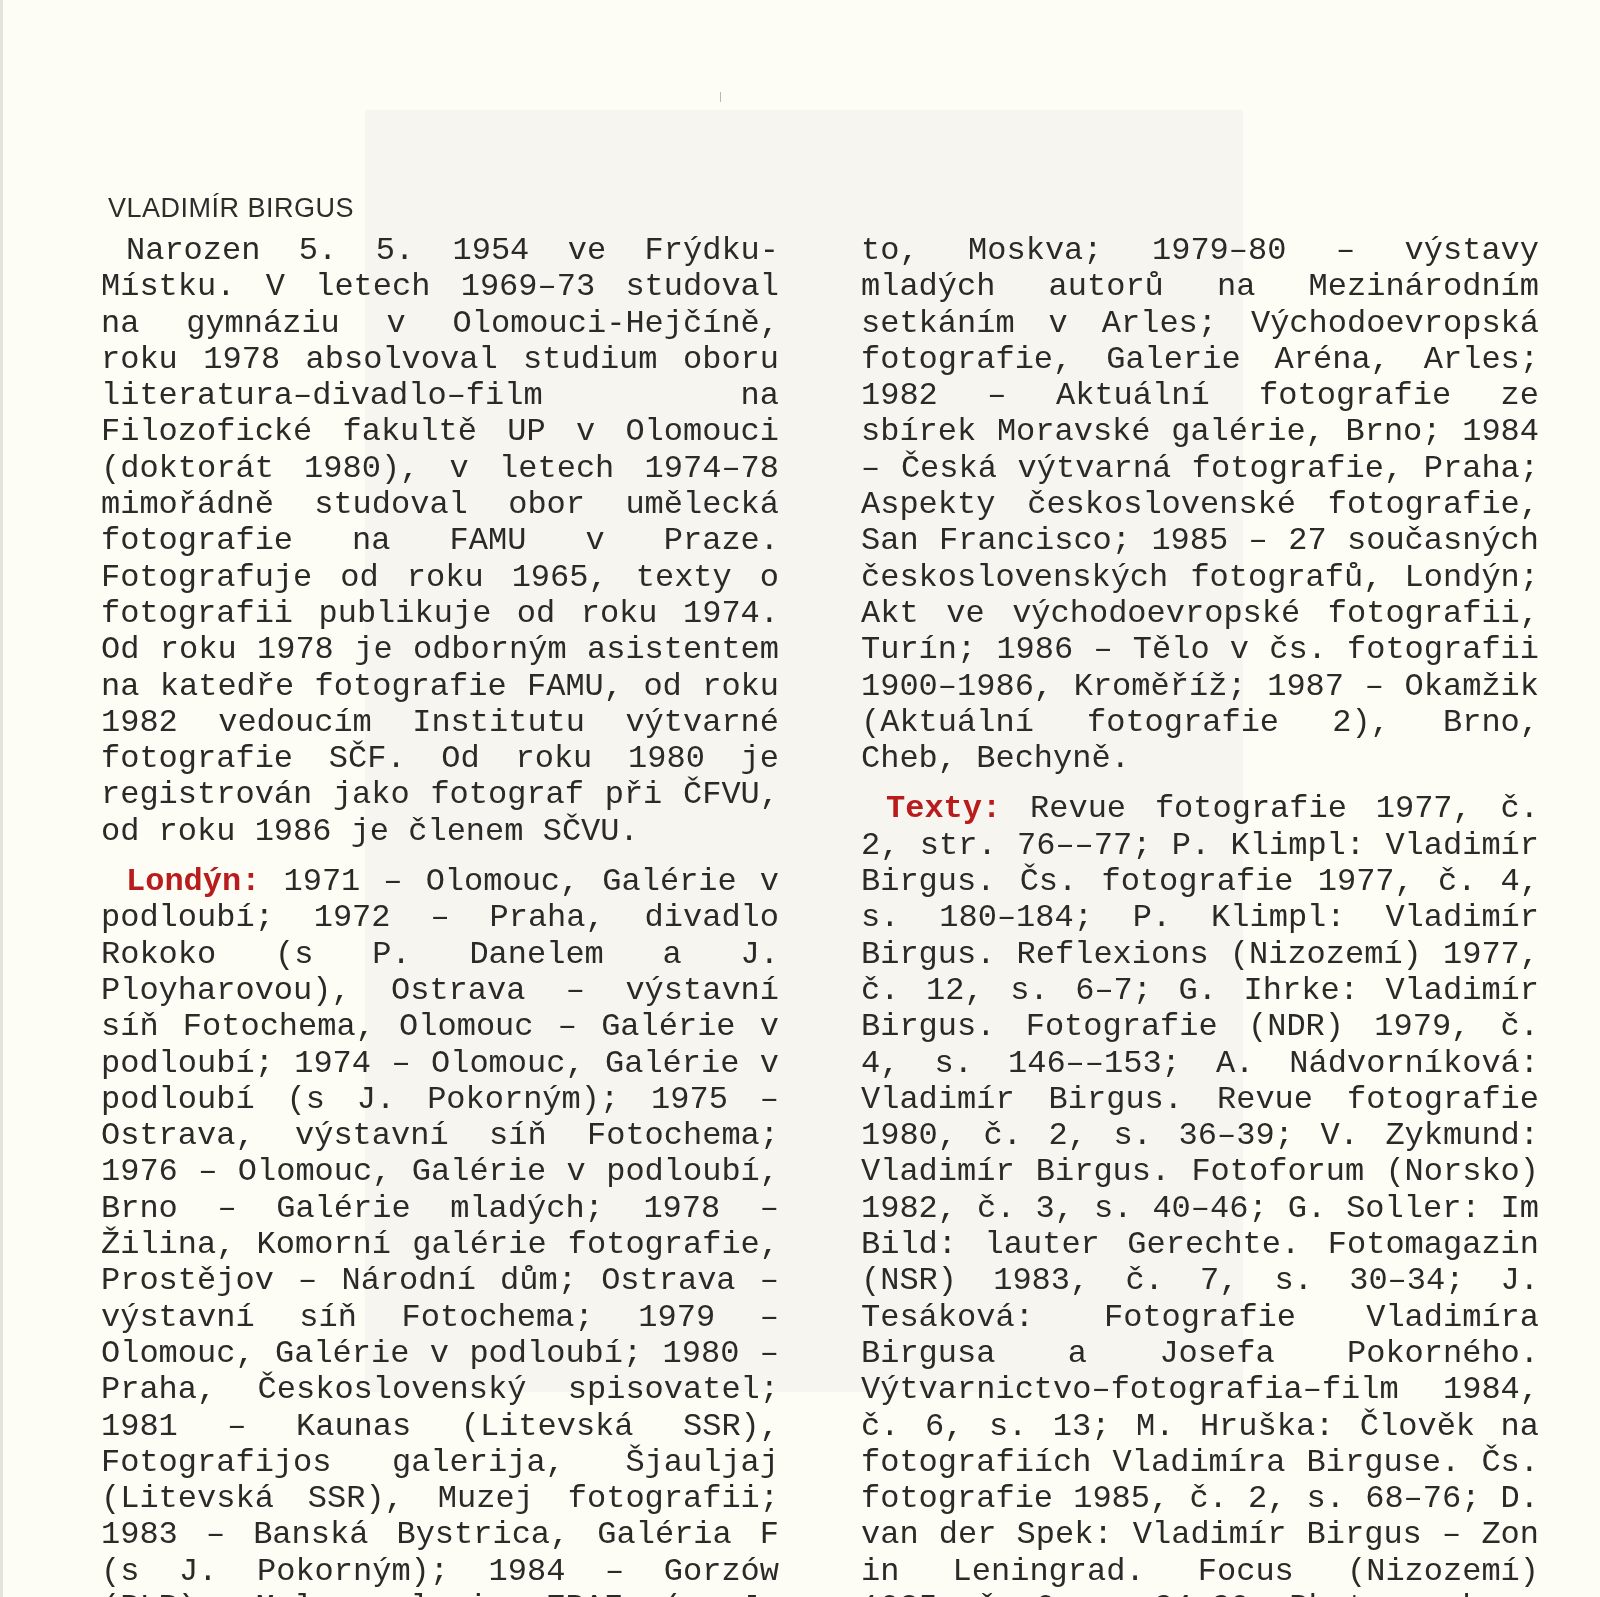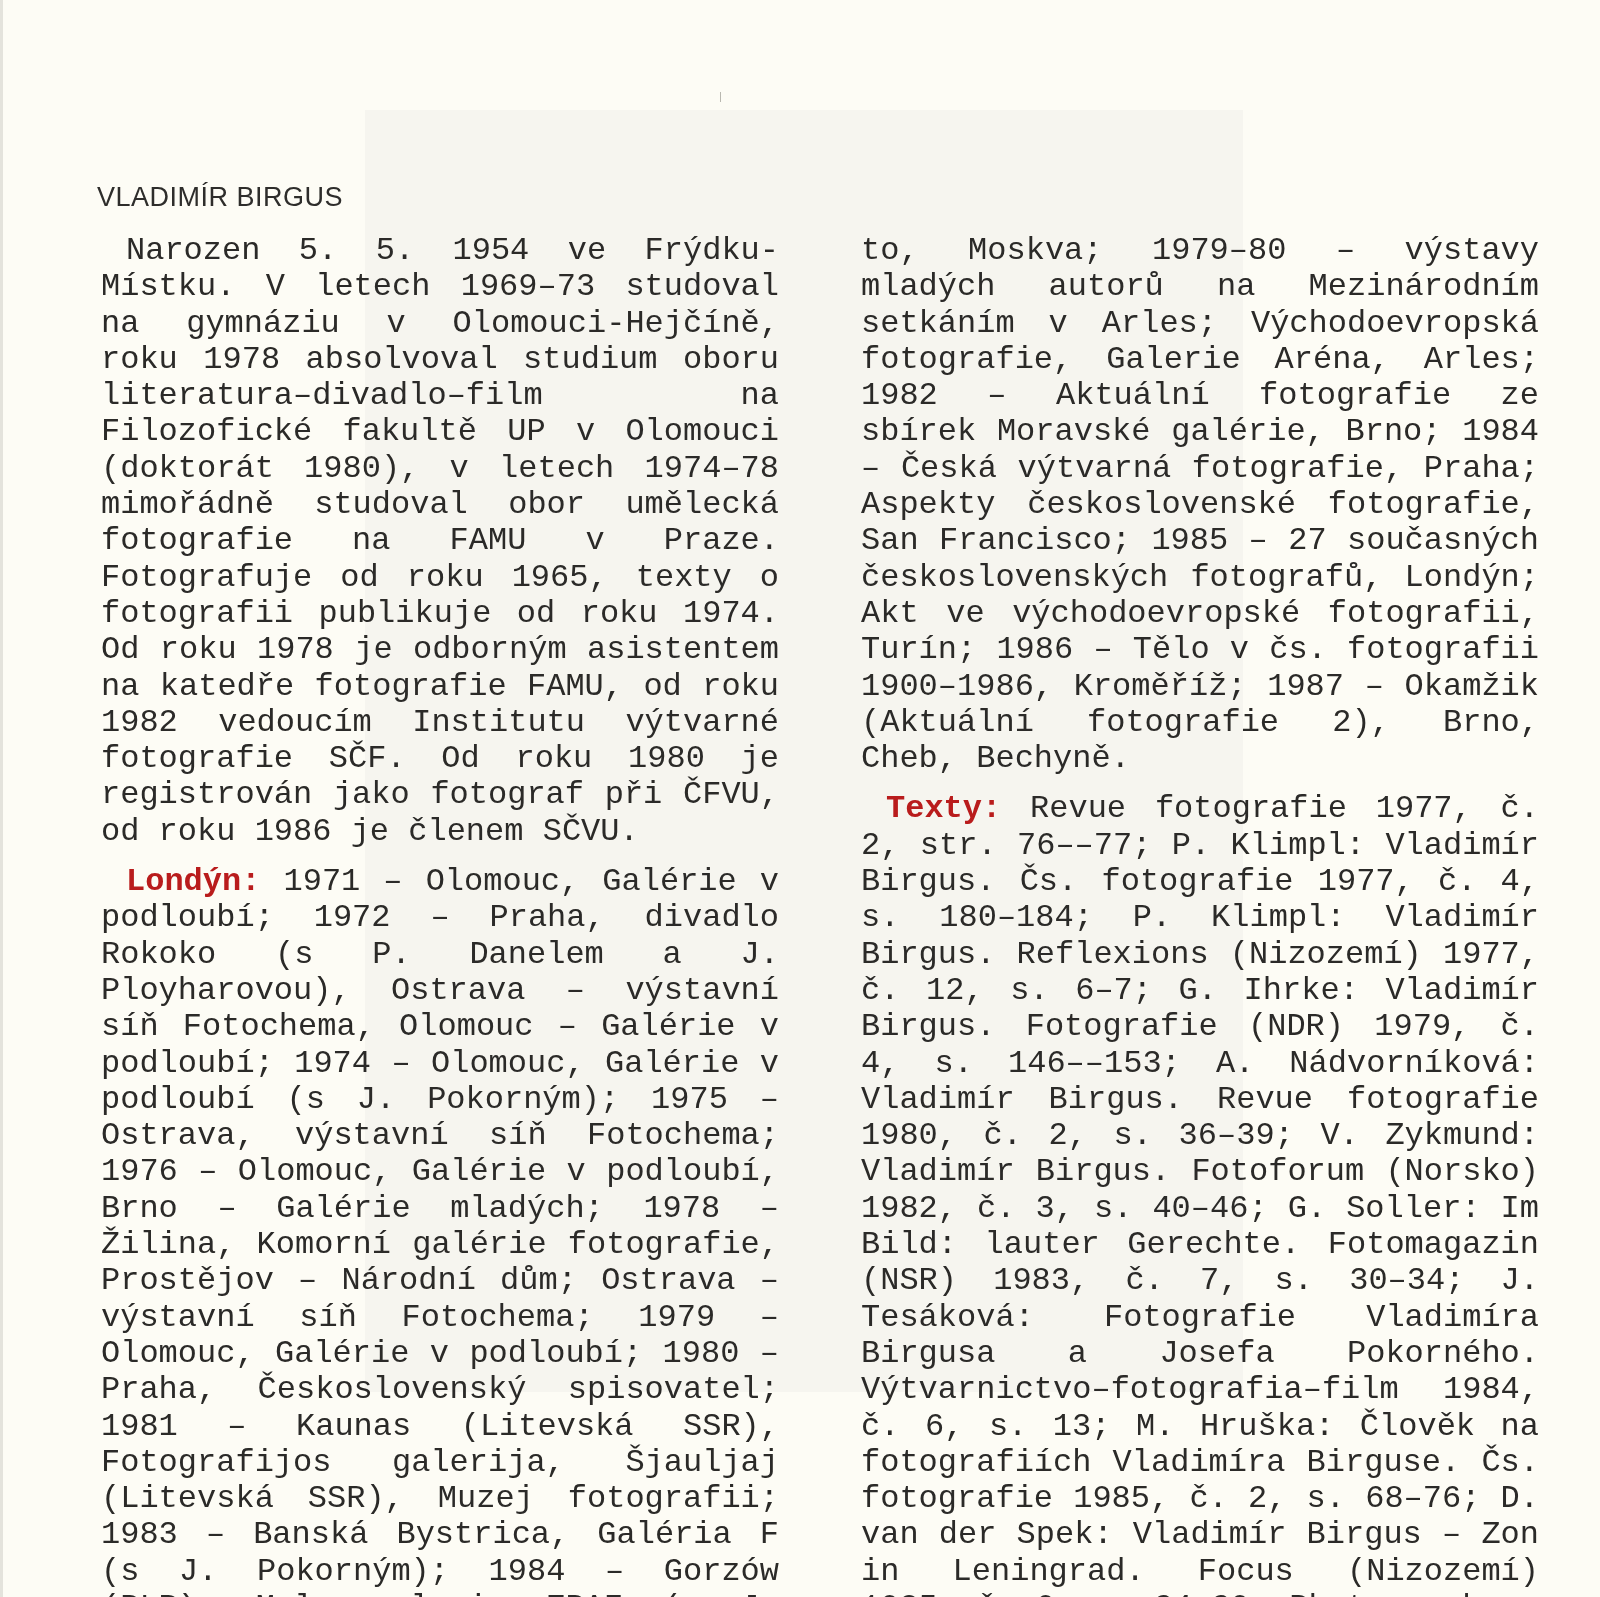--- a/index.html
+++ b/index.html
@@ -32,21 +32,21 @@
       background: #e4e3dc;
     }
     .page-title {
       position: absolute;
       left: 93px;
       top: 178px;
       font-size: 27px;
       letter-spacing: 0.5px;
       color: #2e2d2b;
       font-weight: normal;
-      margin: 4px;
+      margin: 15px;
     }
     .column {
       position: absolute;
       top: 233px;
       width: 678px;
       font-size: 32px;
       line-height: 36.3px;
       text-align: justify;
       hyphens: manual;
       font-family: Liberation Mono, monospace;

